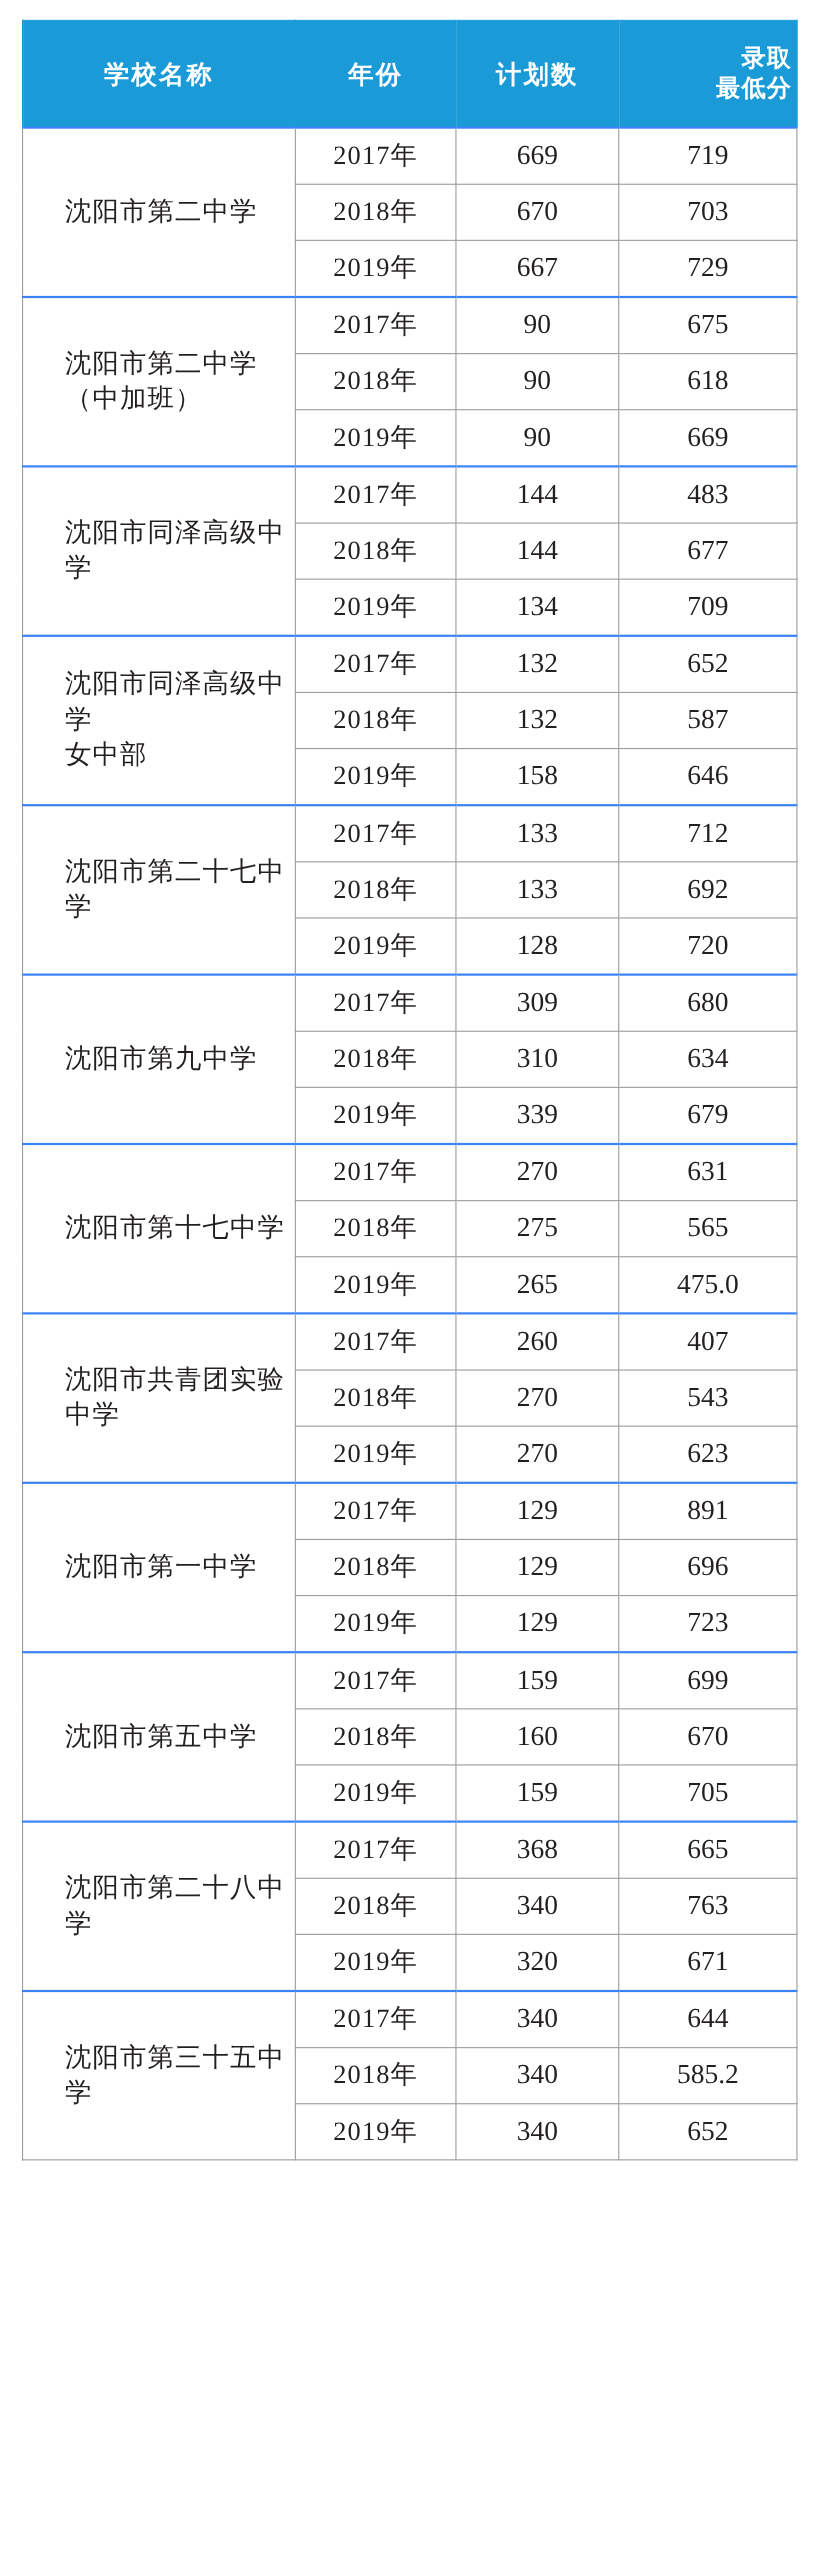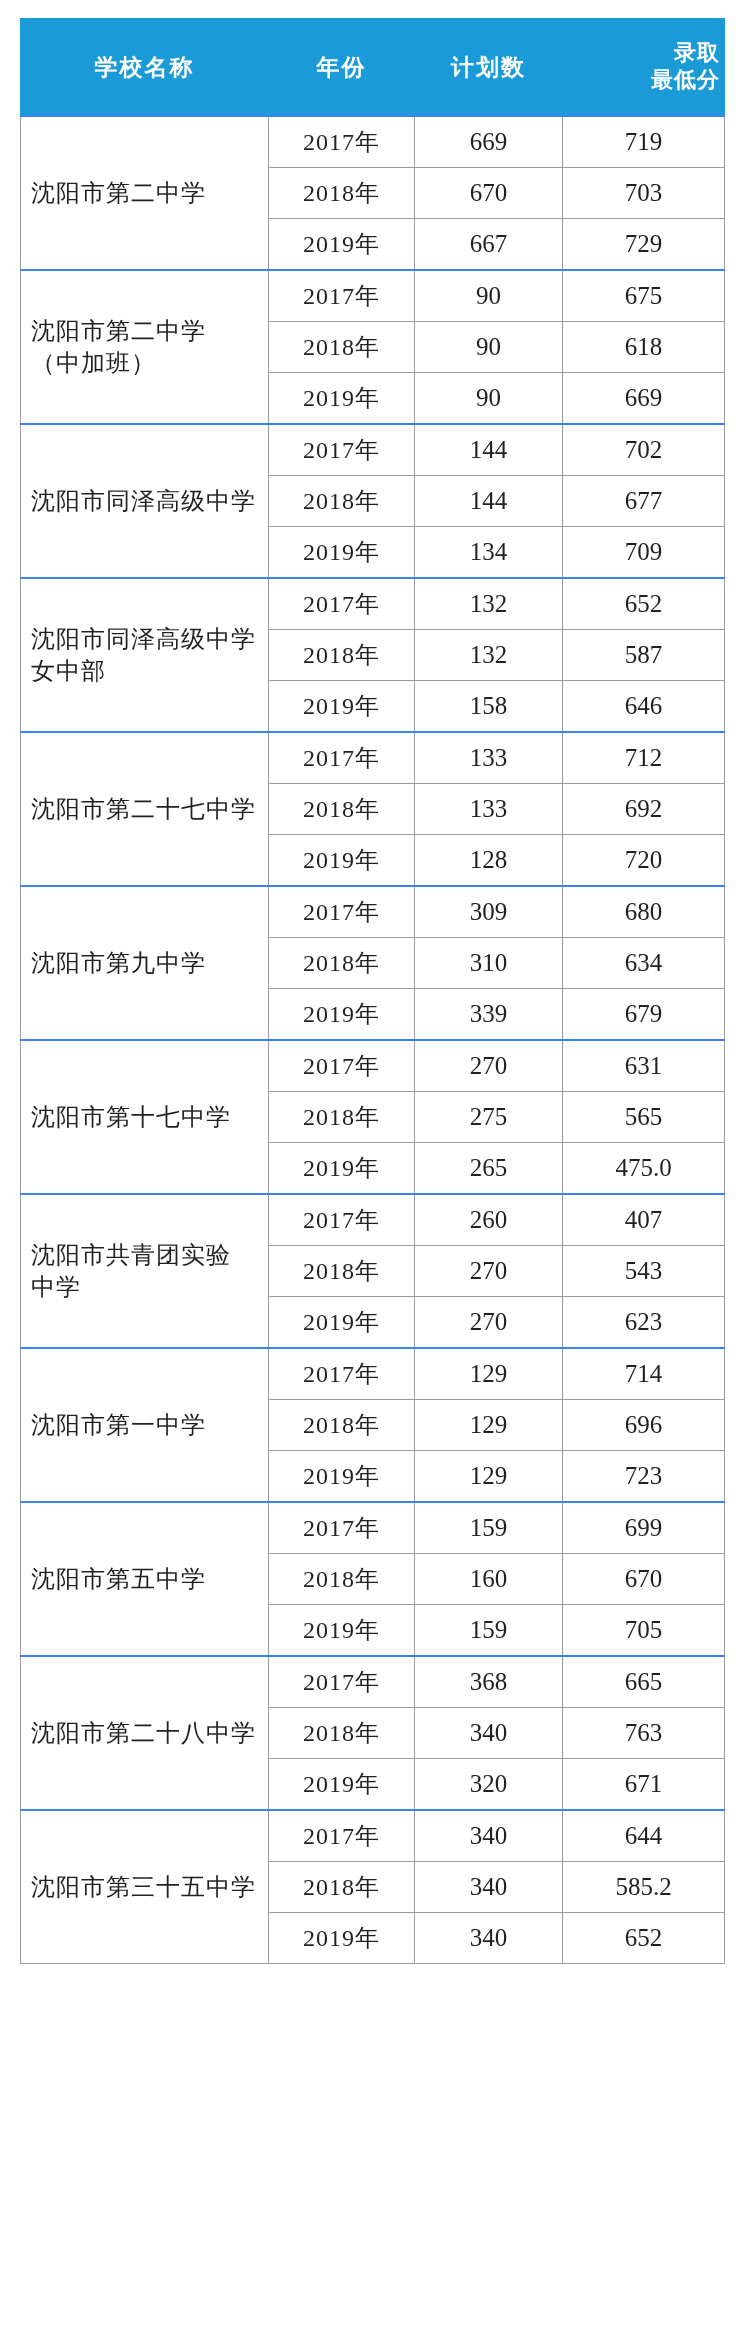--- a/index.html
+++ b/index.html
@@ -56,21 +56,21 @@
     vertical-align: middle;
     height: 48px;
     font-size: 25px;
     line-height: 1.2;
     background: #ffffff;
   }
   tbody td.school {
     font-size: 24px;
     letter-spacing: 1px;
     text-align: left;
-    padding-left: 10px;
+    padding-left: 38px;
     padding-right: 6px;
     line-height: 1.35;
   }
   tbody td.school .nm {
     display: block;
   }
   tbody td.year {
     font-size: 24px;
     letter-spacing: 1px;
   }
@@ -140,21 +140,21 @@
           <td class="year">2019年</td>
           <td class="num">90</td>
           <td class="num">669</td>
         </tr>
         <tr class="group-start">
           <td class="school" rowspan="3">
             <span class="nm">沈阳市同泽高级中学</span>
           </td>
           <td class="year">2017年</td>
           <td class="num">144</td>
-          <td class="num">702</td>
+          <td class="num">483</td>
         </tr>
         <tr>
           <td class="year">2018年</td>
           <td class="num">144</td>
           <td class="num">677</td>
         </tr>
         <tr>
           <td class="year">2019年</td>
           <td class="num">134</td>
           <td class="num">709</td>
@@ -250,21 +250,21 @@
           <td class="year">2019年</td>
           <td class="num">270</td>
           <td class="num">623</td>
         </tr>
         <tr class="group-start">
           <td class="school" rowspan="3">
             <span class="nm">沈阳市第一中学</span>
           </td>
           <td class="year">2017年</td>
           <td class="num">129</td>
-          <td class="num">714</td>
+          <td class="num">891</td>
         </tr>
         <tr>
           <td class="year">2018年</td>
           <td class="num">129</td>
           <td class="num">696</td>
         </tr>
         <tr>
           <td class="year">2019年</td>
           <td class="num">129</td>
           <td class="num">723</td>

